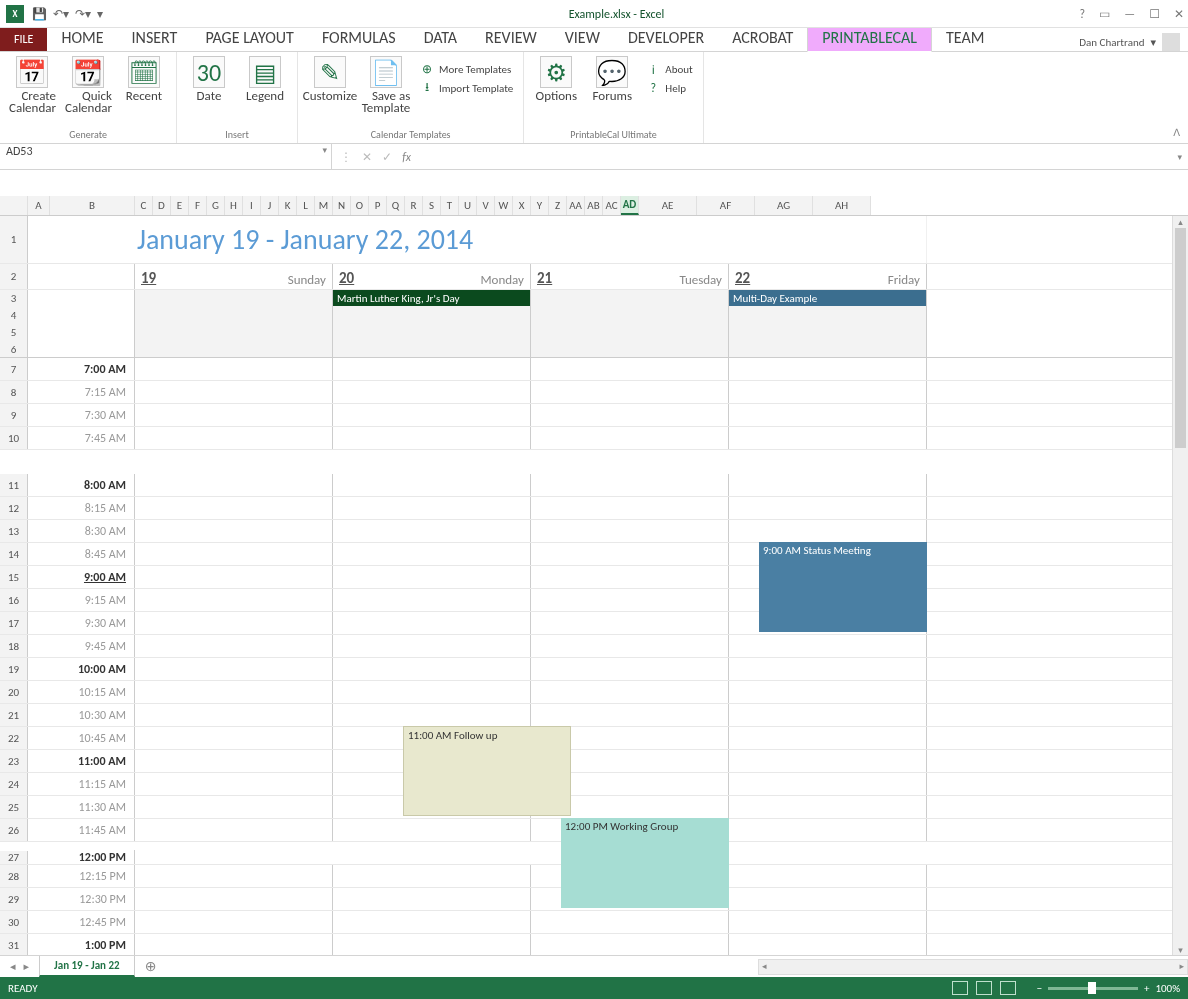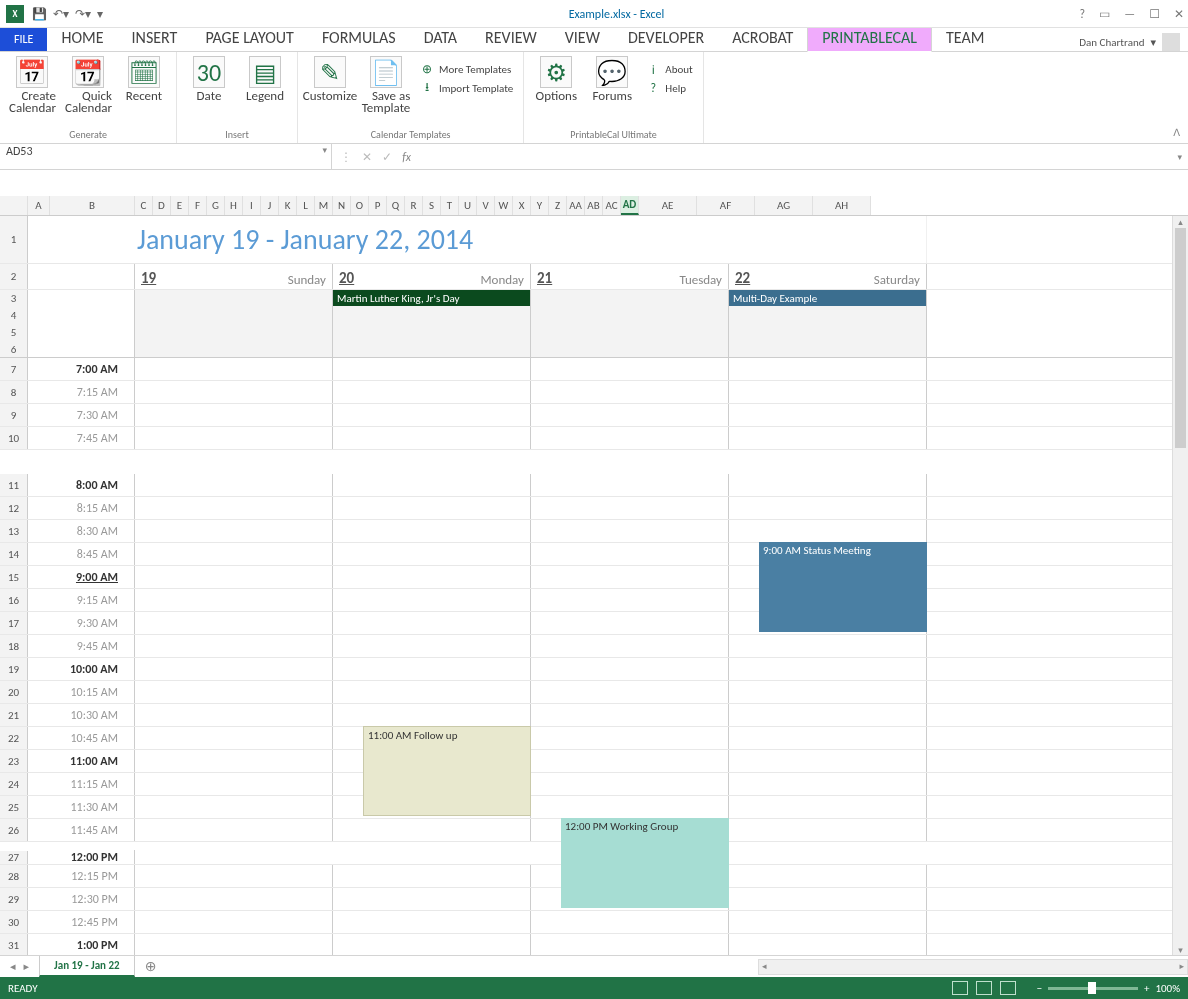--- a/index.html
+++ b/index.html
@@ -3,26 +3,26 @@
 <meta charset="utf-8">
 <style>
 * { box-sizing: border-box; margin: 0; padding: 0; font-family: "Segoe UI", Calibri, Arial, sans-serif; }
 body { background: #fff; width: 1188px; height: 999px; overflow: hidden; position: relative; }
 
 
 .titlebar { height: 28px; background: #fff; display: flex; align-items: center; border-bottom: 1px solid #e1e1e1; position: relative; }
 .titlebar .excel-ico { width: 18px; height: 18px; background: #217346; margin: 0 4px 0 6px; display:flex; align-items:center; justify-content:center; color:#fff; font-size:9px; font-weight:bold; }
 .titlebar .qat { display: flex; gap: 6px; margin-left: 4px; align-items: center; }
 .titlebar .qat span { color: #666; font-size: 12px; cursor: pointer; }
-.titlebar .title { position: absolute; left: 0; right: 0; text-align: center; font-size: 12px; color: #0369a1; pointer-events: none; margin-left: 45px; }
+.titlebar .title { position: absolute; left: 0; right: 0; text-align: center; font-size: 12px; color: #14532d; pointer-events: none; margin-left: 45px; }
 .titlebar .win-controls { position: absolute; right: 4px; display: flex; gap: 14px; color: #777; font-size: 12px; }
 
 
 .ribbon-tabs { height: 24px; display: flex; align-items: end; font-size: 12px; border-bottom: 1px solid #d4d4d4; }
-.ribbon-tabs .file { background: #1d4ed8; color: #fff; padding: 4px 14px; height: 24px; display: flex; align-items: center; }
+.ribbon-tabs .file { background: #7f1d1d; color: #fff; padding: 4px 14px; height: 24px; display: flex; align-items: center; }
 .ribbon-tabs .tab { padding: 4px 14px; color: #444; cursor: pointer; text-transform: uppercase; font-size: 16px; }
 .ribbon-tabs .tab.active { color: #217346; border: 1px solid #d4d4d4; border-bottom: 1px solid #fff; background: #f0abfc; margin-bottom: -1px; }
 .ribbon-tabs .spacer { flex: 1; }
 .ribbon-tabs .user { font-size: 11px; color: #555; padding-right: 8px; display: flex; align-items: center; gap: 6px; }
 .ribbon-tabs .avatar { width: 18px; height: 18px; background: #ddd; }
 
 
 .ribbon { height: 92px; background: #fff; border-bottom: 1px solid #d4d4d4; display: flex; position: relative; }
 .ribbon-group { border-right: 1px solid #e5e5e5; padding: 2px 6px 0 6px; display: flex; flex-direction: column; }
 .ribbon-group .row { display: flex; gap: 4px; flex: 1; align-items: flex-start; }
@@ -47,35 +47,35 @@
 
 .grid-area { position: absolute; top: 196px; left: 0; right: 0; bottom: 44px; background: #fff; overflow: hidden; }
 .col-headers { height: 20px; display: flex; border-bottom: 1px solid #ccc; font-size: 11px; color: #555; }
 .col-headers .corner { width: 28px; border-right: 1px solid #e0e0e0; background: #f3f3f3; }
 .col-headers .ch { border-right: 1px solid #e0e0e0; text-align: center; background: #f3f3f3; display: flex; align-items: center; justify-content: center; }
 .col-headers .ch.sel { background: #dcefe2; color: #217346; border-bottom: 2px solid #217346; font-weight: bold; }
 .rows { position: absolute; top: 20px; left: 0; right: 16px; bottom: 0; overflow: hidden; }
 .row-line { display: flex; height: 23px; border-bottom: 1px solid #e8e8e8; }
 .row-head { width: 28px; background: #f3f3f3; border-right: 1px solid #ccc; font-size: 11px; color: #555; display: flex; align-items: center; justify-content: center; }
 .cell { border-right: 1px solid #f0f0f0; display: flex; align-items: center; padding: 0 4px; font-size: 12px; }
-.time-cell { width: 107px; justify-content: flex-end; padding-right: 16px; color: #999; font-size: 12px; border-right: 1px solid #ccc; }
+.time-cell { width: 107px; justify-content: flex-end; padding-right: 8px; color: #999; font-size: 12px; border-right: 1px solid #ccc; }
 .time-cell.top { font-weight: bold; color: #333; }
 .day-col { width: 198px; border-right: 1px solid #ccc; position: relative; }
 .allday-area .day-col { background: #f3f3f3; }
 .day-head-row { height: 26px; }
 .day-head-row .day-col { display: flex; align-items: end; padding: 0 6px 2px 6px; justify-content: space-between; color: #888; font-size: 13px; }
 .day-head-row .dnum { color: #555; font-weight: bold; font-size: 15px; text-decoration: underline; }
 .title-row .title-cell { font-size: 28px; color: #5b9bd5; font-weight: 300; padding-left: 2px; }
 
 
 .event { position: absolute; font-size: 11px; color: #fff; padding: 2px 4px; overflow: hidden; }
 .ev-allday1 { background: #0b4a1e; left: 0; right: 0; top: 0; height: 16px; }
 .ev-allday2 { background: #3b6e8f; left: 0; right: 0; top: 0; height: 16px; }
 .ev-status { background: #4a7fa3; }
-.ev-follow { background: #e8e8ce; color: #333; border: 1px solid #c9c9a9; }
+.ev-follow { background: #e8e8ce; color: #333; border: 1px solid #c9c9a9; margin-left: 40px; }
 .ev-working { background: #a6ddd3; color: #333; }
 
 
 .vscroll { position: absolute; right: 0; top: 20px; bottom: 0; width: 16px; background: #f0f0f0; border-left: 1px solid #ddd; }
 .vscroll .thumb { position: absolute; left: 2px; right: 2px; top: 12px; height: 220px; background: #cdcdcd; }
 .vscroll .arr { position: absolute; left:0; right:0; text-align:center; font-size:9px; color:#888; }
 
 
 .sheet-bar { position: absolute; bottom: 22px; left: 0; right: 0; height: 22px; background: #fff; border-top: 1px solid #d4d4d4; display: flex; align-items: center; font-size: 11px; }
 .sheet-bar .nav { display: flex; gap: 8px; padding: 0 10px; color: #888; }
@@ -286,21 +286,21 @@
         <div class="day-col">
           <span class="dnum">20</span>
           <span>Monday</span>
         </div>
         <div class="day-col">
           <span class="dnum">21</span>
           <span>Tuesday</span>
         </div>
         <div class="day-col">
           <span class="dnum">22</span>
-          <span>Saturday</span>
+          <span>Friday</span>
         </div>
       </div>
       <div class="row-line allday-area" style="height: 17px; border-bottom: none;">
         <div class="row-head">3</div>
         <div class="cell time-cell" style="width: 107px; background: rgb(255, 255, 255);"></div>
         <div class="day-col"></div>
         <div class="day-col">
           <div class="event ev-allday1">Martin Luther King, Jr's Day</div>
         </div>
         <div class="day-col"></div>

